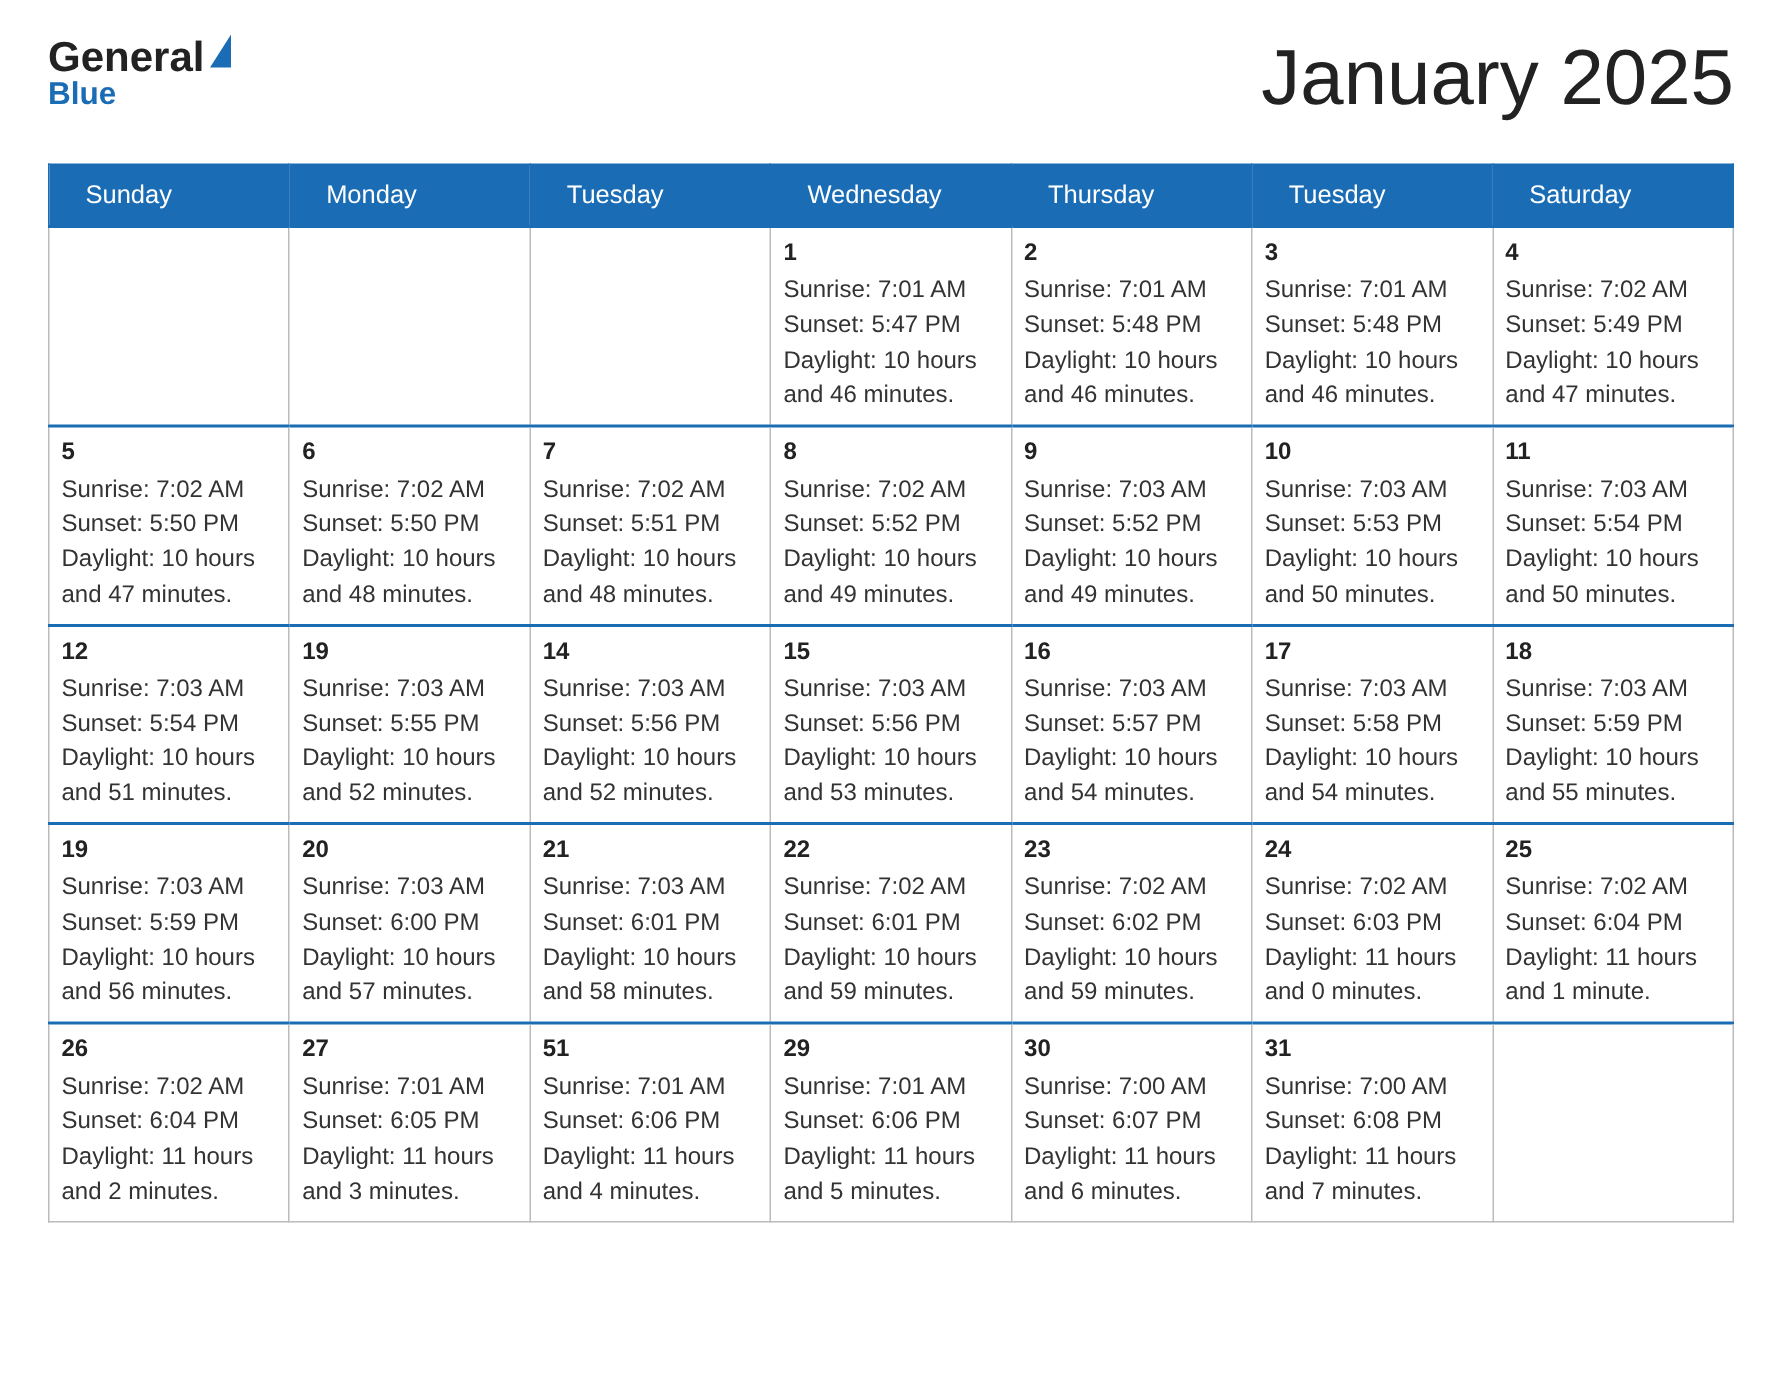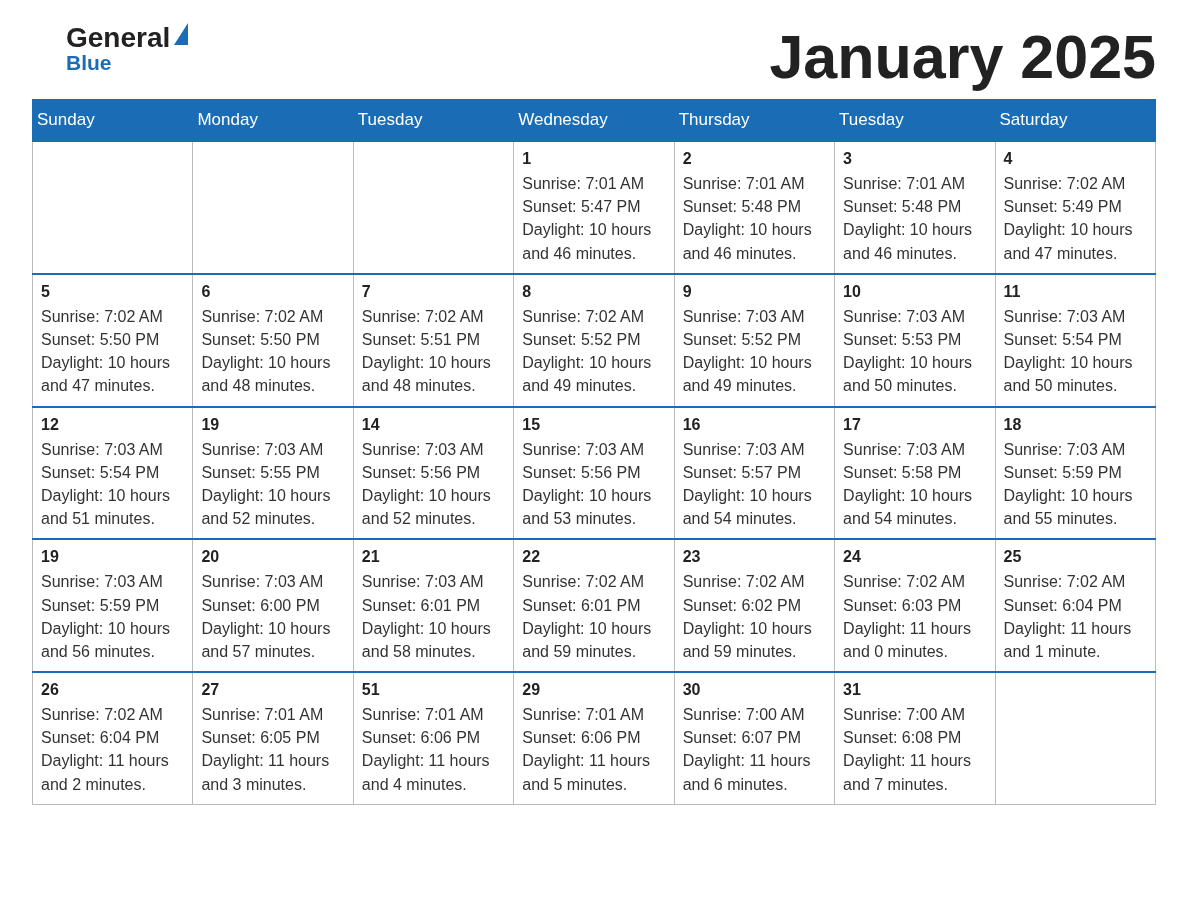--- a/index.html
+++ b/index.html
@@ -7,22 +7,21 @@
       font-family: Arial, Helvetica, sans-serif;
       background: #fff;
       color: #333;
       width: 1188px;
       min-height: 918px;
     }
     .header {
       display: flex;
       justify-content: space-between;
       align-items: flex-start;
-      padding: 24px 32px 8px 32px;
-      margin-left: 34px;
+      padding: 24px 32px 28px 32px;
     }
     .logo {
       display: flex;
       flex-direction: column;
       align-items: flex-start;
     }
     .logo-text-general {
       font-size: 28px;
       font-weight: bold;
       color: #222;
@@ -46,43 +45,43 @@
       border-bottom: 22px solid #1a6cb5;
       margin-left: 4px;
       margin-bottom: 0px;
       position: relative;
       top: -4px;
     }
     .title-block {
       text-align: right;
     }
     .title-block h1 {
-      font-size: 61px;
-      font-weight: bold;
+      font-size: 52px;
+      font-weight: normal;
       color: #222;
       line-height: 1.1;
     }
     .title-block h2 {
       font-size: 22px;
       font-weight: normal;
       color: #444;
       margin-top: 2px;
     }
     .calendar {
       margin: 0 32px 32px 32px;
       border-collapse: collapse;
       width: calc(100% - 64px);
       table-layout: fixed;
     }
     .calendar th {
       background-color: #1a6cb5;
       color: #fff;
       font-size: 17px;
       font-weight: normal;
-      padding: 10px 4px;
+      padding: 10px 24px;
       text-align: left;
       border: 1px solid #1a6cb5;
     }
     .calendar td {
       border: 1px solid #bbb;
       vertical-align: top;
       padding: 8px 8px;
       width: 14.28%;
       min-height: 110px;
       height: 120px;

